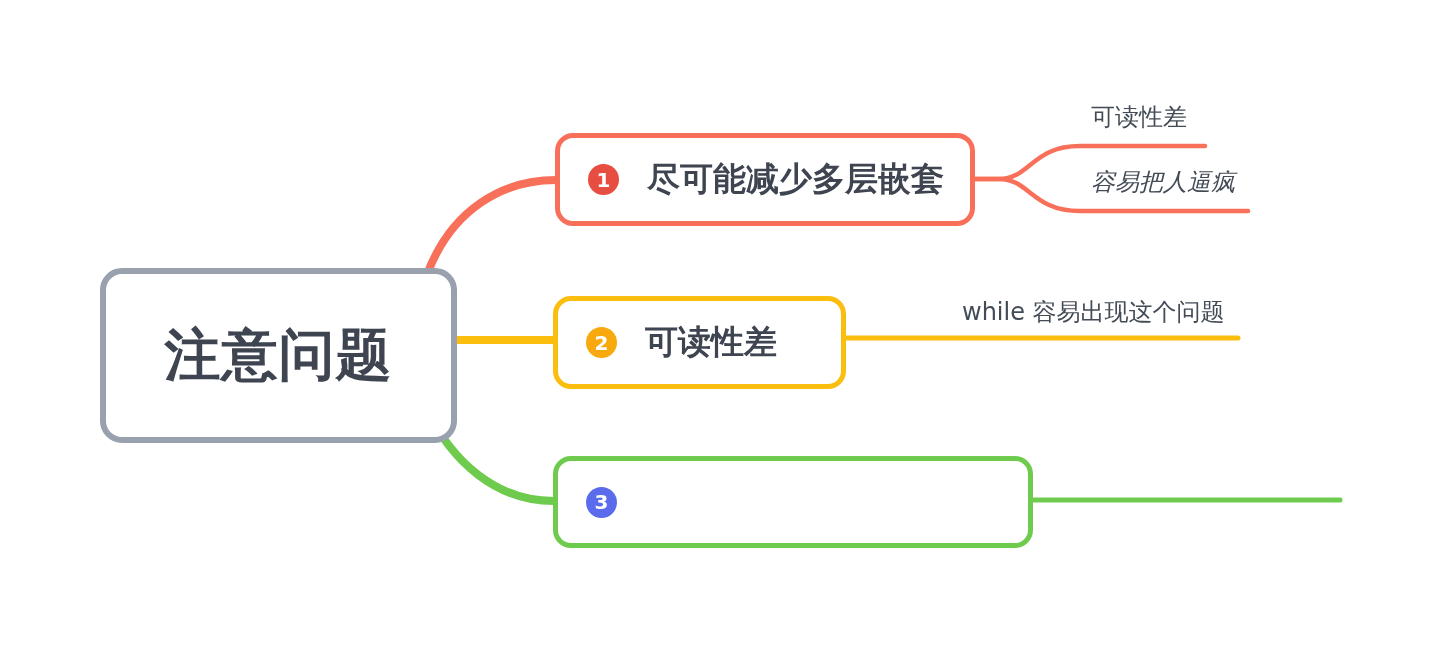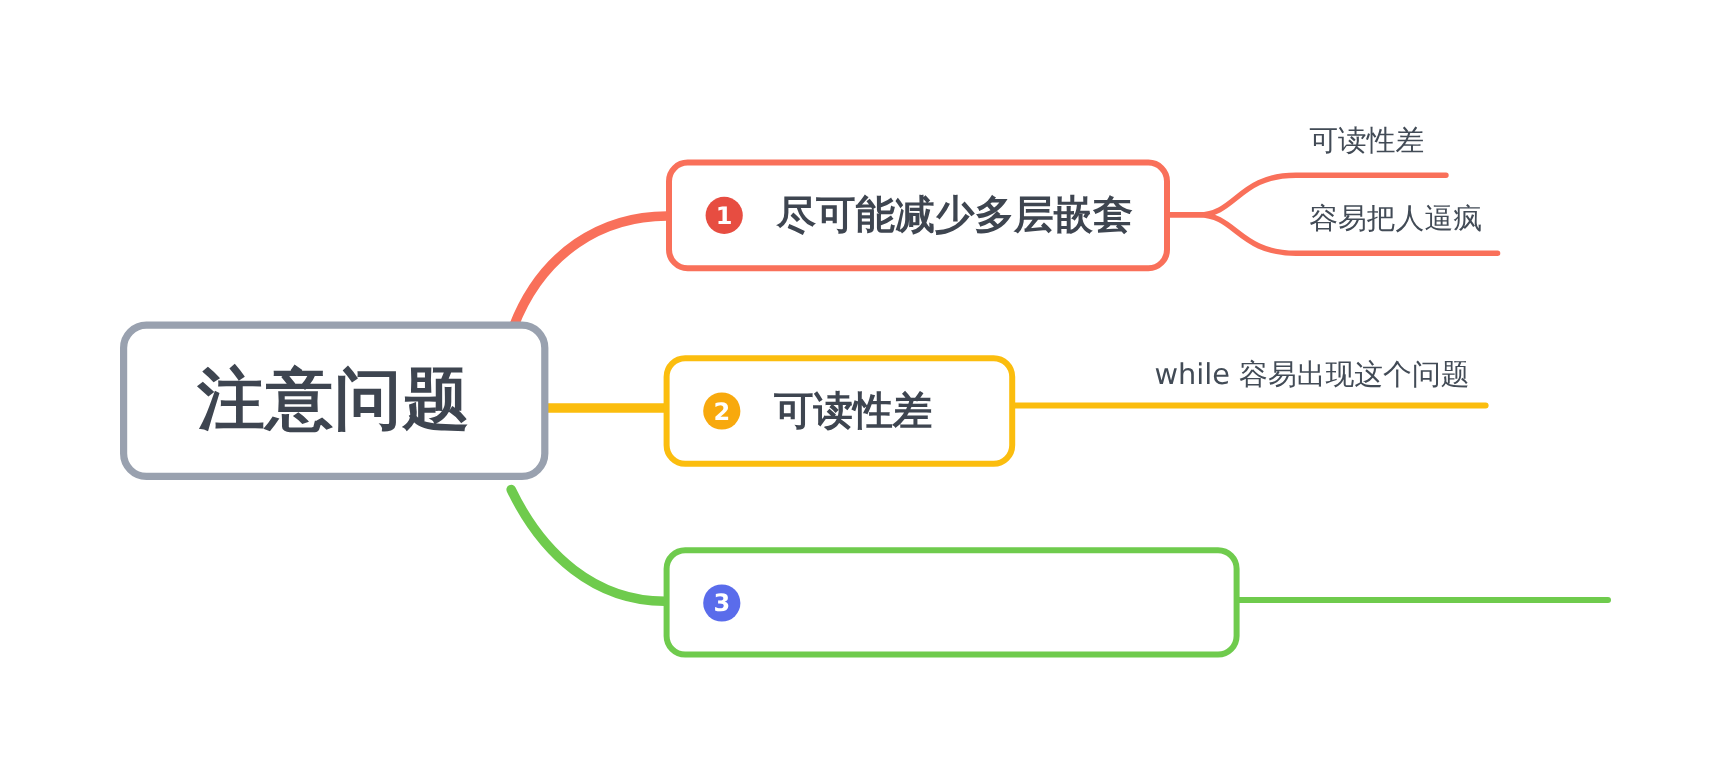--- a/index.html
+++ b/index.html
@@ -24,21 +24,21 @@
   .node {
     position: absolute;
     background: #ffffff;
     display: flex;
     align-items: center;
     cursor: default;
   }
 
   .central-node {
     left: 100px; top: 268px;
-    width: 357px; height: 132px;
+    width: 357px; height: 175px;
     border: 6px solid #99A1AF;
     border-radius: 22px;
     justify-content: center;
   }
   .central-node .central-title {
     font-size: 56px;
     font-weight: bold;
     color: #3E4550;
     letter-spacing: 1px;
     white-space: nowrap;
@@ -79,21 +79,21 @@
 
   .child-label {
     position: absolute;
     font-size: 24px;
     line-height: 32px;
     color: #424B56;
     white-space: nowrap;
     cursor: default;
   }
   .child-label.c1a { left: 1091px; top: 101px; }
-  .child-label.c1b { left: 1091px; top: 166px; }
+  .child-label.c1b { left: 1091px; top: 166px; font-style: italic; }
   .child-label.c2a { left: 962px;  top: 296px; }
   .child-label.c3a { left: 1156px; top: 457px; }
 </style>
 </head>
 <body>
 
 <div class="canvas">
 
   <svg class="connectors" viewBox="0 0 1440 646" xmlns="http://www.w3.org/2000/svg">
 

